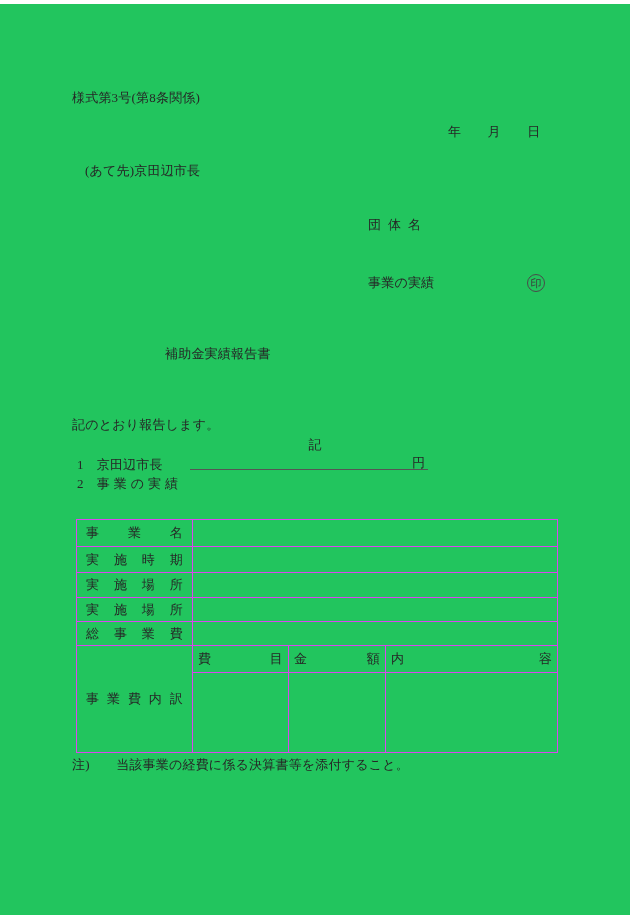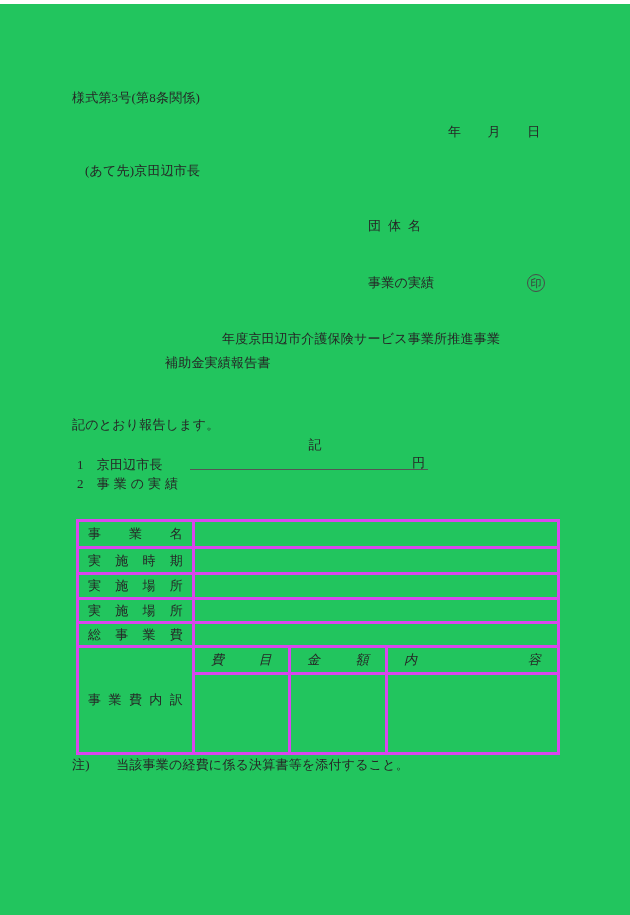--- a/index.html
+++ b/index.html
@@ -19,21 +19,21 @@
     position: absolute;
     line-height: 1.05;
     white-space: pre;
     letter-spacing: 0.2px;
   }
   .center-line {
     left: 0;
     width: 630px;
     text-align: center;
   }
-  .org-label { letter-spacing: 7px; }
+  .org-label { letter-spacing: 7px; font-family: Liberation Mono, monospace; }
   .spread-label { letter-spacing: 4px; }
   .ideo-gap { display: inline-block; width: 13px; }
   .seal {
     position: absolute;
     left: 527px;
     top: 270px;
     width: 18px;
     height: 18px;
     border: 1px solid #4a4a4a;
     border-radius: 50%;
@@ -59,35 +59,34 @@
     position: absolute;
     left: 76px;
     top: 515px;
     width: 481px;
     border-collapse: collapse;
     table-layout: fixed;
     font-size: 13px;
     color: #262626;
   }
   .form-table th, .form-table td {
-    border: 3px solid #d946ef;
+    border: 1px solid #d946ef;
     font-weight: normal;
     vertical-align: middle;
     letter-spacing: 0.2px;
   }
   .t-label {
     text-align: justify;
     text-align-last: justify;
     padding: 0 9px;
   }
   .t-sub {
     text-align: justify;
     text-align-last: justify;
-    padding: 0 16px;
-    font-style: italic;
+    padding: 0 5px;
   }
   .t-blank { background: transparent; }
 </style>
 </head>
 <body>
 
 <div class="page">
 
   <div class="abs" style="left:72px; top:87px">様式第3号(第8条関係)</div>
 
@@ -96,23 +95,22 @@
   <div class="abs" style="left:85px; top:160px">(あて先)京田辺市長</div>
 
   <div class="abs org-label" style="left:368px; top:215px">団体名</div>
 
   <div class="abs" style="left:368px; top:272px">事業の実績</div>
 
   <div class="seal">
     <span>印</span>
   </div>
 
-  <div class="abs" style="left:222px; top:328px">年度京田辺市介護保険サービス事業所推進事業</div>
 
-  <div class="abs" style="left:165px; top:352px">補助金実績報告書</div>
+  <div class="abs" style="left:165px; top:343px">補助金実績報告書</div>
 
 
   <div class="abs" style="left:72px; top:414px">記のとおり報告します。</div>
 
   <div class="abs center-line" style="top:434px">記</div>
 
   <div class="abs" style="left:77px; top:454px"><span>1</span><span class="ideo-gap"></span><span>京田辺市長</span></div>
 
   <div class="fill-line">
     <span>円</span>

